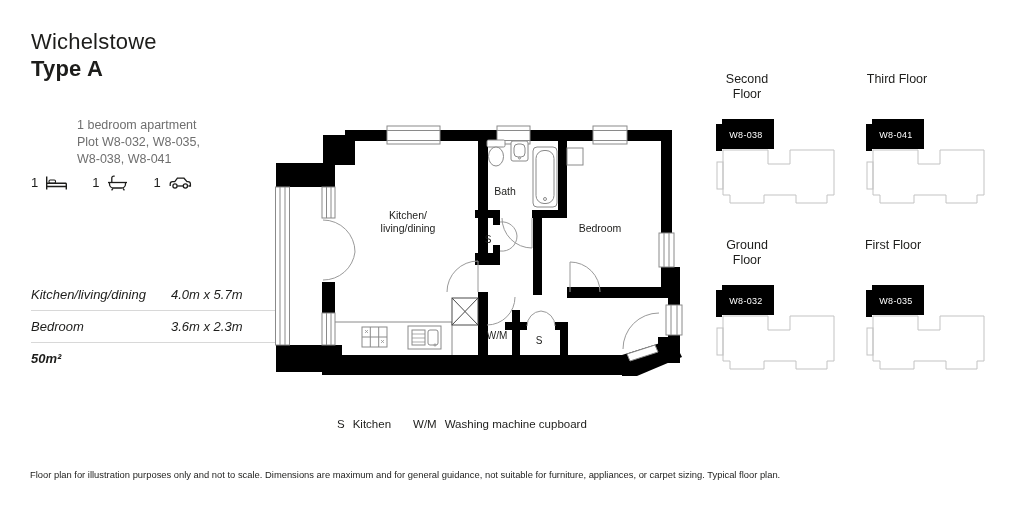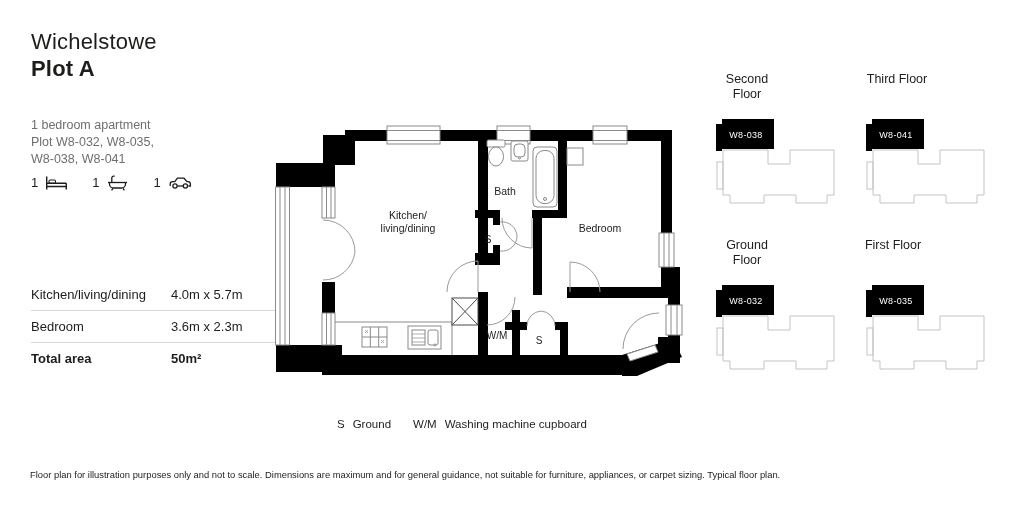--- a/index.html
+++ b/index.html
@@ -4,28 +4,28 @@
 <style>
   html,body{margin:0;padding:0;}
   body{
     width:1024px;height:512px;position:relative;background:#ffffff;
     font-family:"Liberation Sans", sans-serif;color:#1d1d1b;overflow:hidden;
   }
   .abs{position:absolute;}
   
   .title{font-size:22px;line-height:27px;font-weight:400;letter-spacing:.2px;}
   .title .bold{font-weight:700;}
-  .meta{font-size:12.5px;line-height:17px;color:#6f6f6f;font-weight:400;}
+  .meta{font-size:12.5px;line-height:17px;color:#6f6f6f;font-weight:400;margin-left:46px;}
   .features{display:flex;gap:24px;align-items:center;}
   .feature{display:flex;gap:7px;align-items:center;font-size:13px;}
   .feature svg{display:block;}
   
   .room-table{width:254px;font-size:13px;}
   .room-table .thead{font-weight:700;padding:2px 0 9px 0;border-bottom:1px solid #d8d8d8;}
-  .trow{display:flex;padding:8px 0;border-bottom:1px solid #d8d8d8;}
+  .trow{display:flex;padding:8px 0;border-bottom:1px solid #d8d8d8;font-style:italic;}
   .trow.last{border-bottom:none;font-weight:700;}
   .trow .c1{width:140px;}
   .trow .c2{flex:1;}
   
   .mini{width:140px;position:absolute;text-align:center;}
   .mini-label{font-size:12.5px;line-height:15px;width:70px;}
   .mini svg{position:absolute;left:8px;top:45px;}
   .mini-plot-label{font-size:9px;fill:#ffffff;letter-spacing:.3px;}
   
   .legend{font-size:11.5px;}
@@ -35,21 +35,21 @@
   
   .plan-label{font-size:10.5px;fill:#1d1d1b;}
   .plan-label-sm{font-size:10px;fill:#1d1d1b;}
 </style>
 </head>
 <body>
 
 <div class="abs" style="left:31px;top:28px;">
   <div class="title">
     <div>Wichelstowe</div>
-    <div class="bold">Plot A</div>
+    <div class="bold">Type A</div>
   </div>
 </div>
 
 <div class="abs meta" style="left:31px;top:117px;">
   <div>1 bedroom apartment</div>
   <div>Plot W8-032, W8-035,</div>
   <div>W8-038, W8-041</div>
 </div>
 
 <div class="abs features" style="left:31px;top:174px;">
@@ -89,21 +89,20 @@
 <div class="abs room-table" style="left:31px;top:279px;">
   <div class="trow">
     <div class="c1">Kitchen/living/dining</div>
     <div class="c2">4.0m x 5.7m</div>
   </div>
   <div class="trow">
     <div class="c1">Bedroom</div>
     <div class="c2">3.6m x 2.3m</div>
   </div>
   <div class="trow last">
-    <div class="c1">Total area</div>
     <div class="c2">50m²</div>
   </div>
 </div>
 
 <svg class="abs" style="left:275px;top:115px;" width="420" height="275" viewBox="0 0 420 275">
 
   <g fill="#000000" stroke="none">
     <rect x="70" y="15" width="321" height="11"></rect>
     <rect x="48" y="20" width="32" height="30"></rect>
     <rect x="1" y="48" width="59" height="24"></rect>
@@ -258,16 +257,16 @@
 
 <div class="mini" style="left:850px;top:238px;">
   <div class="mini-label" style="margin-left:8px;">First Floor</div>
   <svg width="132" height="95" viewBox="0 0 132 95">
     <use href="#bldg-shape"></use>
     <text class="mini-plot-label" x="38" y="21" text-anchor="middle">W8-035</text>
   </svg>
 </div>
 
 <div class="abs legend" style="left:337px;top:418px;">
-  <span class="k">S</span><span>Ground</span><span class="gap"></span><span class="k">W/M</span><span>Washing machine cupboard</span>
+  <span class="k">S</span><span>Kitchen</span><span class="gap"></span><span class="k">W/M</span><span>Washing machine cupboard</span>
 </div>
 
 <div class="abs disclaimer" style="left:30px;top:469px;">Floor plan for illustration purposes only and not to scale. Dimensions are maximum and for general guidance, not suitable for furniture, appliances, or carpet sizing. Typical floor plan.</div>
 
 </body></html>

